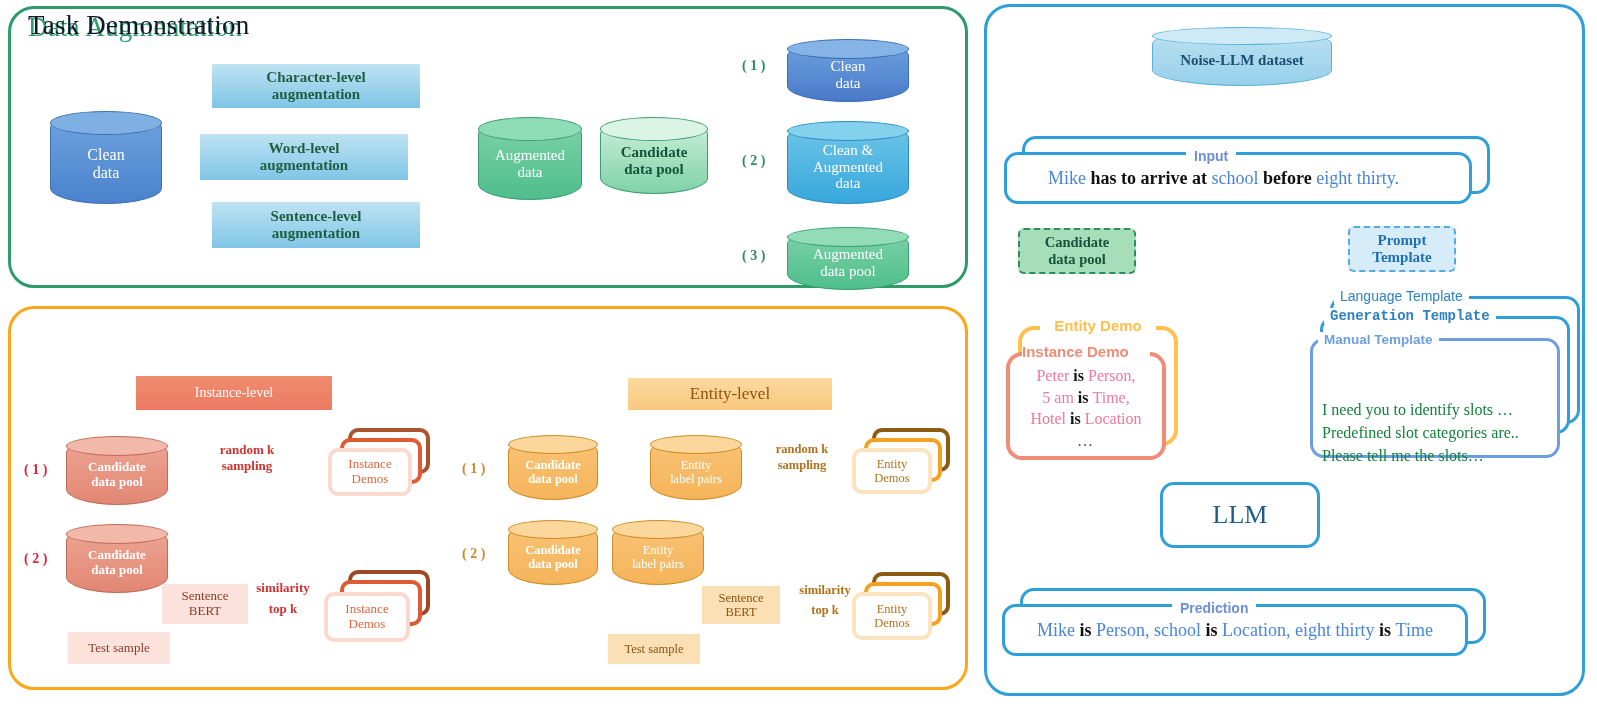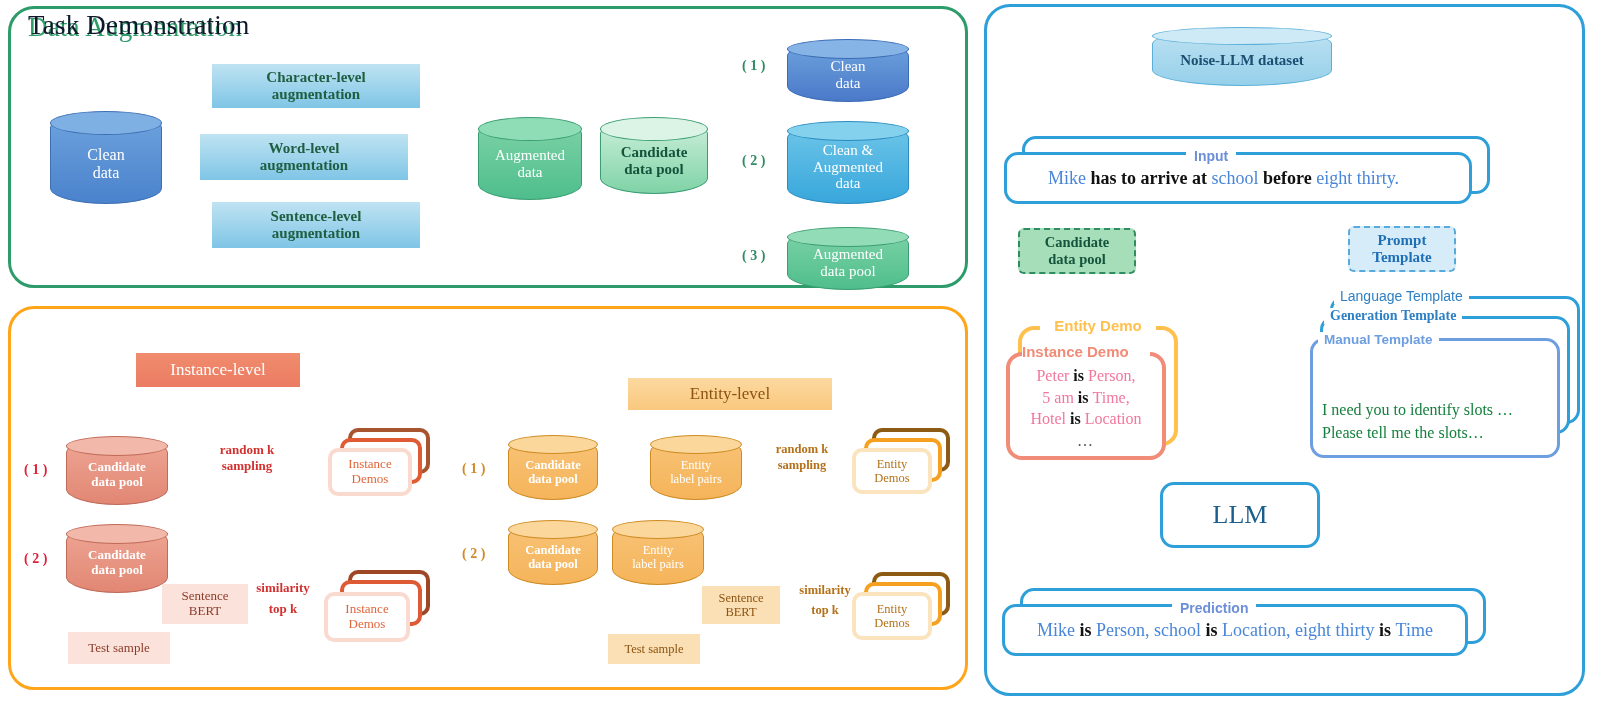--- a/index.html
+++ b/index.html
@@ -204,21 +204,21 @@
 
 <div class="cyl" style="left:787px;top:228px;width:122px;height:62px;">
   <div class="body" style="background:linear-gradient(180deg,#7ED3A8,#4FBE8C);border:1px solid #3A9E72;"></div>
   <div class="lid" style="background:#92DDB8;border:1px solid #3A9E72;height:18px;"></div>
   <div class="lbl" style="font-size:15px;padding-top:8px;">
     <span>Augmented</span><br>
     <span>data pool</span>
   </div>
 </div>
 
-<div class="box" style="left:136px;top:353px;width:164px;height:34px;background:linear-gradient(180deg,#F08C6E,#EB7B62);color:#fff;font-size:17px;">
+<div class="box" style="left:136px;top:376px;width:196px;height:34px;background:linear-gradient(180deg,#F08C6E,#EB7B62);color:#fff;font-size:14px;">
   <span>Instance-level</span>
 </div>
 
 <div class="num" style="left:24px;top:462px;color:#E0213B;">( 1 )</div>
 
 <div class="cyl" style="left:66px;top:437px;width:102px;height:68px;">
   <div class="body" style="background:linear-gradient(180deg,#EFA694,#E18774);border:1px solid #C06A59;"></div>
   <div class="lid" style="background:#F2B8A9;border:1px solid #C06A59;height:18px;"></div>
   <div class="lbl" style="font-size:13px;font-weight:bold;padding-top:8px;">
     <span>Candidate</span><br>
@@ -396,31 +396,32 @@
   <div><span>Prompt</span><br>
        <span>Template</span></div>
 </div>
 
 <div class="rr" style="left:1330px;top:296px;width:250px;height:128px;border:3px solid #2E9FD9;border-radius:14px;background:#fff;"></div>
 <div class="abs" style="left:1334px;top:288px;background:#fff;padding:0 6px;color:#2E80C4;font-weight:normal;font-size:14px;font-family:'Liberation Sans',sans-serif;">
   <span>Language Template</span>
 </div>
 
 <div class="rr" style="left:1320px;top:316px;width:250px;height:118px;border:3px solid #2E9FD9;border-radius:14px;background:#fff;"></div>
-<div class="abs" style="left:1324px;top:308px;background:#fff;padding:0 6px;color:#2E80C4;font-weight:bold;font-size:14px;font-family:Liberation Serif, serif;">
+<div class="abs" style="left:1324px;top:308px;background:#fff;padding:0 6px;color:#2E80C4;font-weight:bold;font-size:14px;font-family:Liberation Mono, monospace;">
   <span>Generation Template</span>
 </div>
 
 <div class="rr" style="left:1310px;top:338px;width:250px;height:120px;border:3px solid #6D9EE0;border-radius:14px;background:#fff;"></div>
 <div class="abs" style="left:1318px;top:332px;background:#fff;padding:0 6px;color:#6D9EE0;font-weight:bold;font-size:13.5px;font-family:'Liberation Sans',sans-serif;">
   <span>Manual Template</span>
 </div>
 
 <div class="abs" style="left:1322px;top:366px;width:240px;font-size:16px;color:#15803d;line-height:1.45;margin-top:32px;">
   <div>I need you to identify slots …</div>
+  <div>Predefined slot categories are..</div>
   <div>Please tell me the slots…</div>
 </div>
 
 <div class="box" style="left:1160px;top:482px;width:160px;height:66px;border:3px solid #2E9FD9;border-radius:14px;background:#fff;color:#1B5E8C;font-size:26px;">
   <span>LLM</span>
 </div>
 
 <div class="rr" style="left:1020px;top:588px;width:466px;height:56px;border:3px solid #2E9FD9;border-radius:14px;background:#fff;"></div>
 <div class="rr" style="left:1002px;top:604px;width:466px;height:52px;border:3px solid #2E9FD9;border-radius:14px;background:#fff;"></div>
 <div class="abs" style="left:1172px;top:600px;background:#fff;padding:0 8px;color:#6D8FD8;font-weight:bold;font-size:14px;font-family:'Liberation Sans',sans-serif;">

